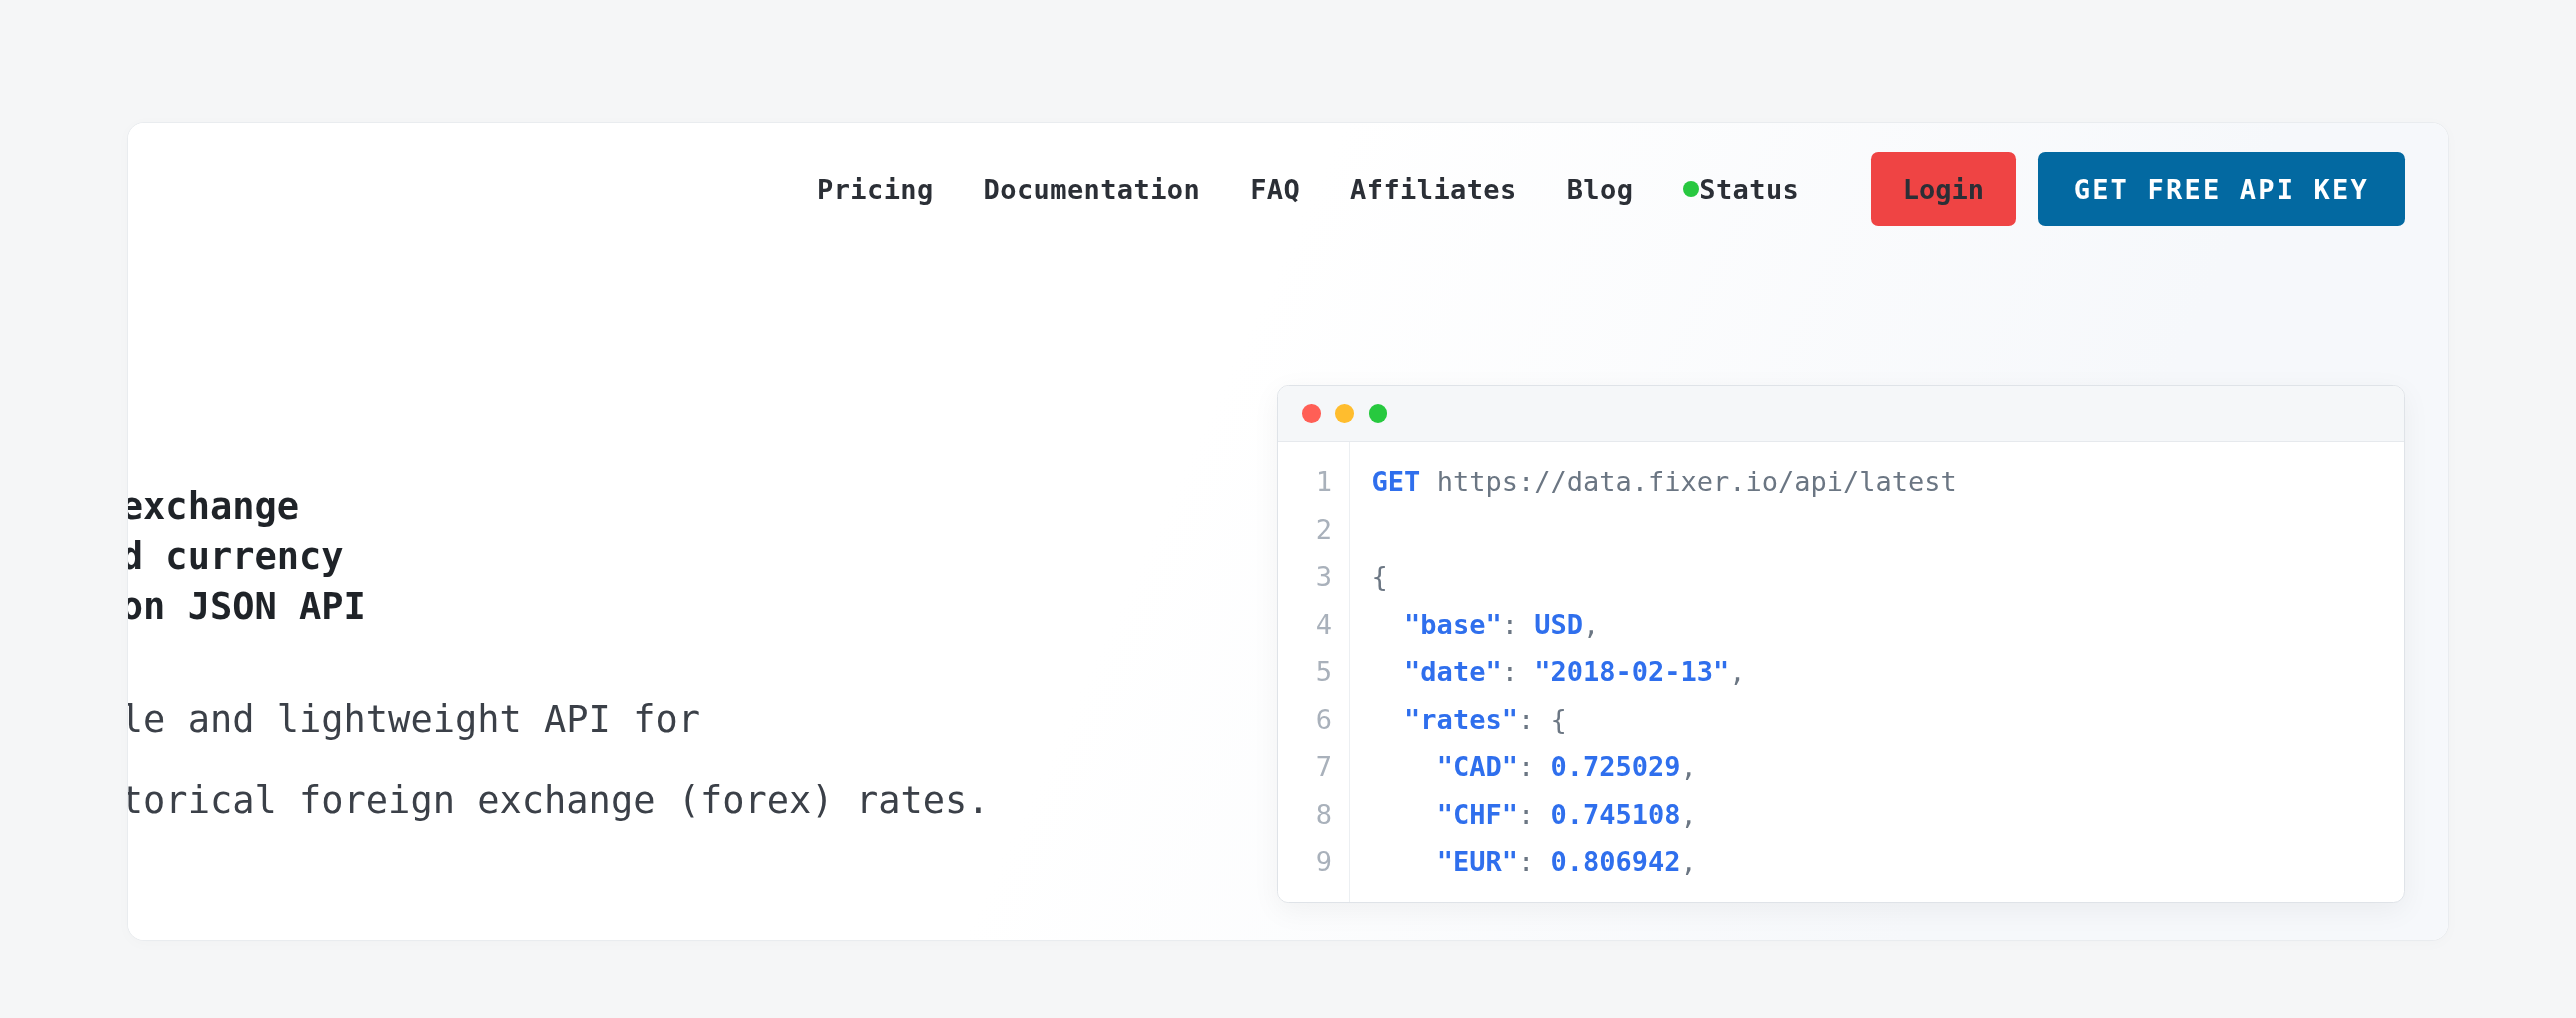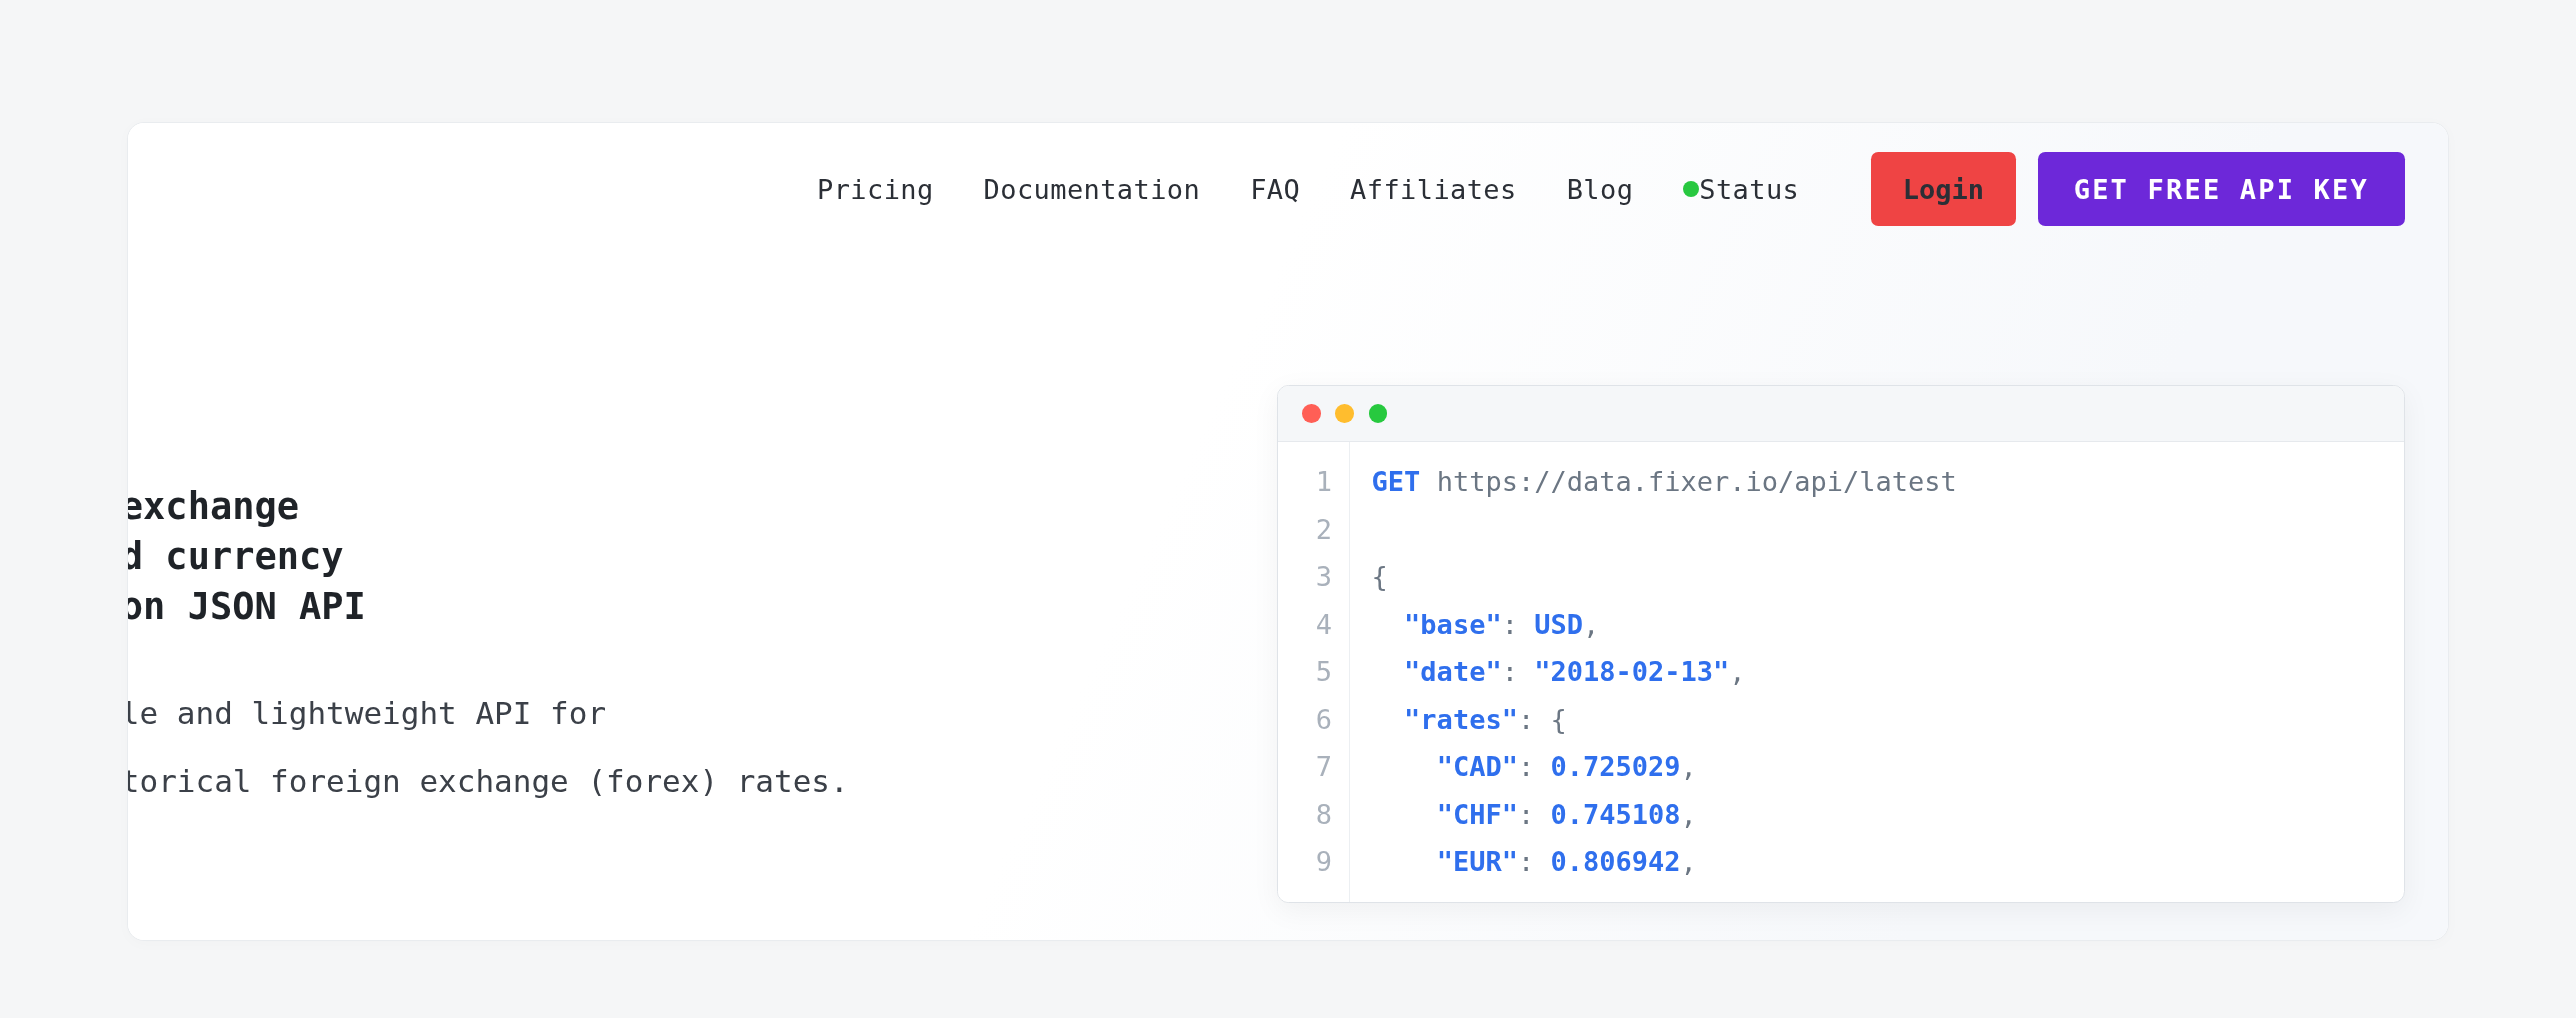--- a/index.html
+++ b/index.html
@@ -36,21 +36,21 @@
     position: absolute;
     top: 29px;
     right: 43px;
     display: flex;
     align-items: center;
     gap: 50px;
     z-index: 5;
   }
   .nav-link {
     font-family: ui-monospace, 'SFMono-Regular', Menlo, Consolas, monospace;
-    font-weight: 400;
+    font-weight: 700;
     font-size: 27px;
     color: #2b2f36;
     letter-spacing: 0.4px;
     cursor: pointer;
   }
   .nav-status {
     display: flex;
     align-items: center;
   }
   .status-dot {
@@ -65,21 +65,21 @@
     color: #2b2f36;
     font-weight: 700;
     font-size: 27px;
     padding: 21.6px 32px;
     border-radius: 7.2px;
     cursor: pointer;
     font-family: inherit;
     border: none;
   }
   .cta-btn {
-    background: #6d28d9;
+    background: #0369a1;
     color: #ffffff;
     font-weight: 700;
     font-size: 27px;
     padding: 21.6px 36px;
     border-radius: 7.2px;
     cursor: pointer;
     font-family: inherit;
     border: none;
     letter-spacing: 2.2px;
   }
@@ -96,21 +96,21 @@
     font-family: ui-monospace, 'SFMono-Regular', Menlo, Consolas, monospace;
     font-weight: 800;
     font-size: 37px;
     line-height: 1.35;
     color: #1f2328;
     white-space: pre;
   }
   .hero p {
     margin-top: 47px;
     font-family: ui-monospace, 'SFMono-Regular', Menlo, Consolas, monospace;
-    font-size: 31px;
+    font-size: 37px;
     line-height: 2.2;
     color: #3b4048;
     white-space: pre;
   }
 
   
   .code-window {
     position: absolute;
     right: 43px;
     top: 262px;

